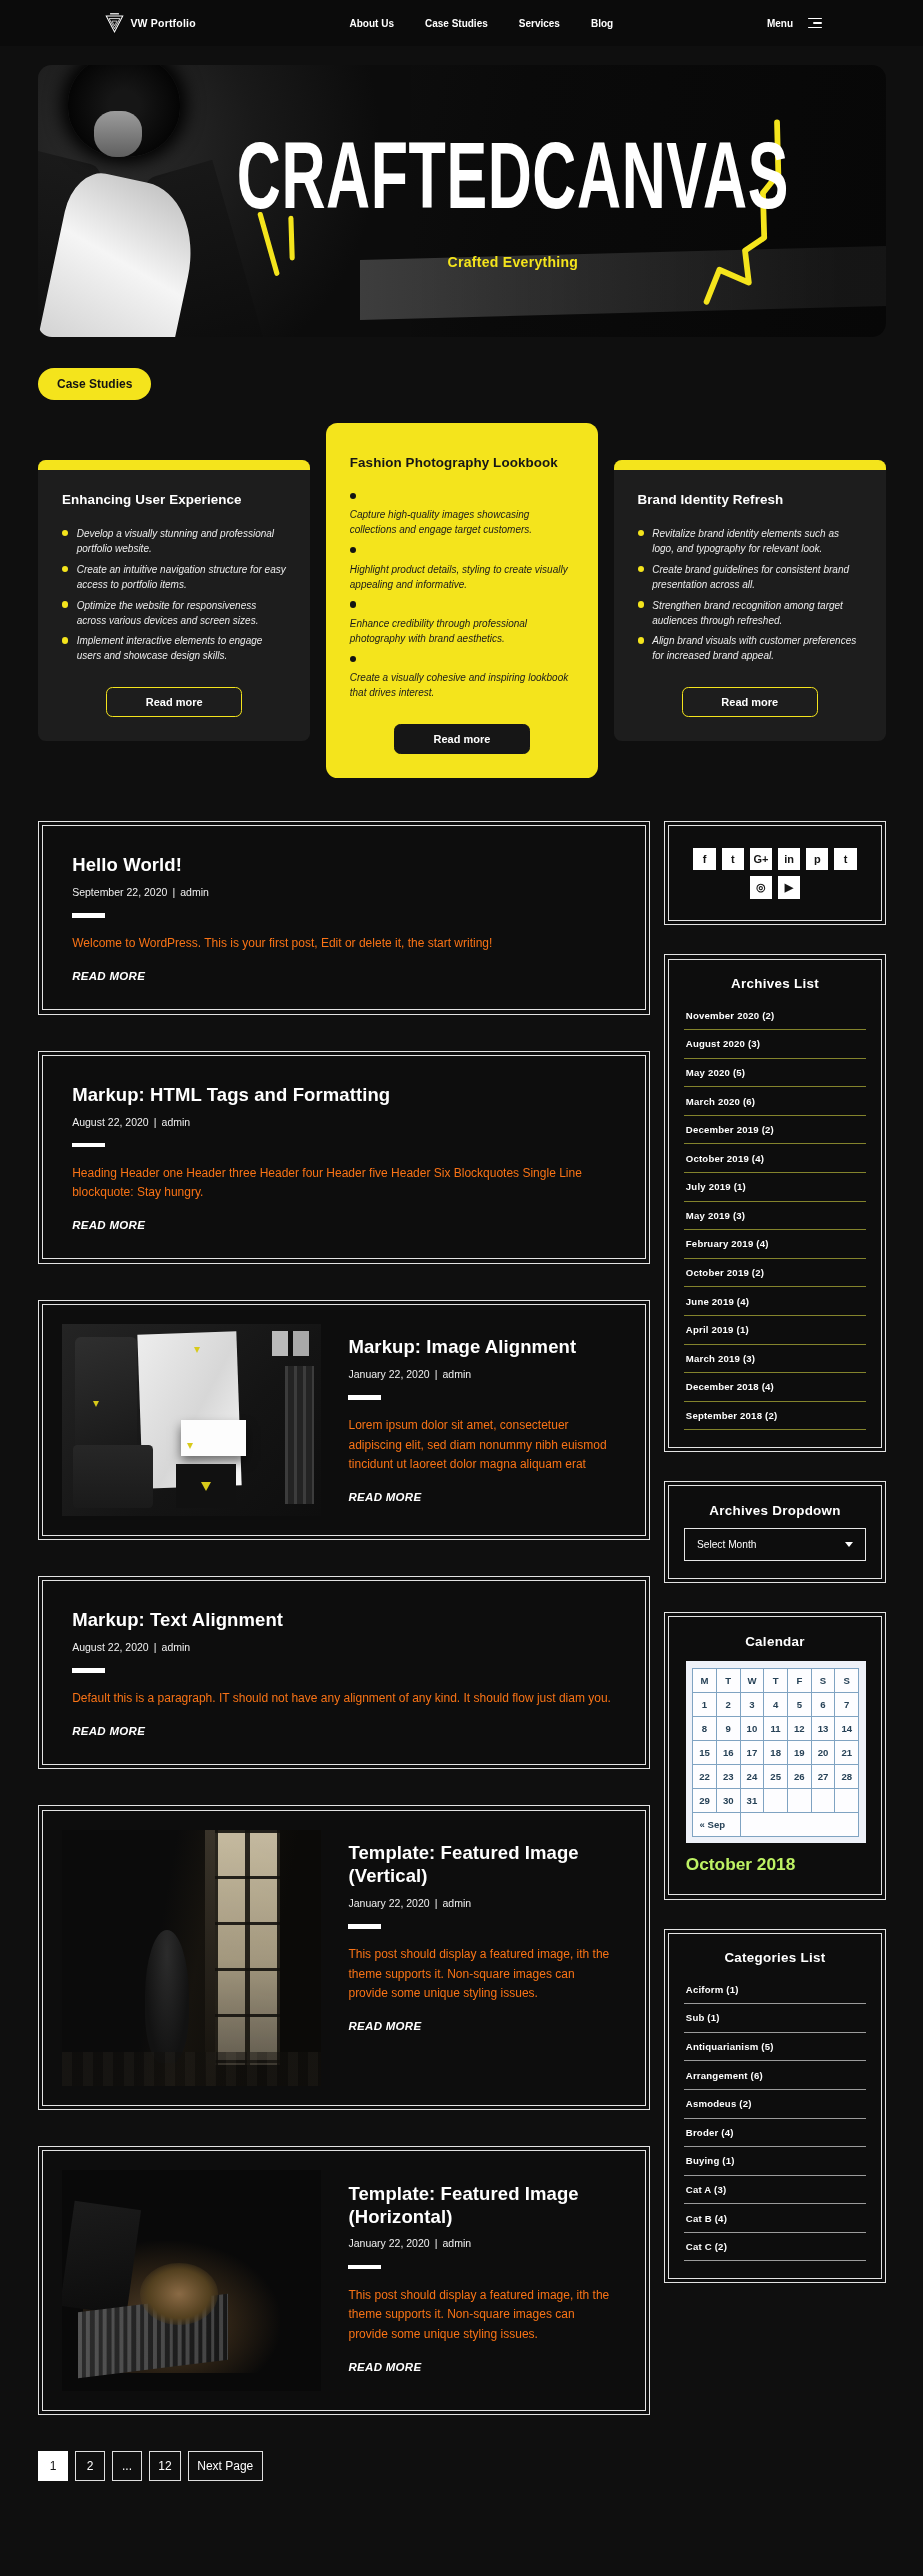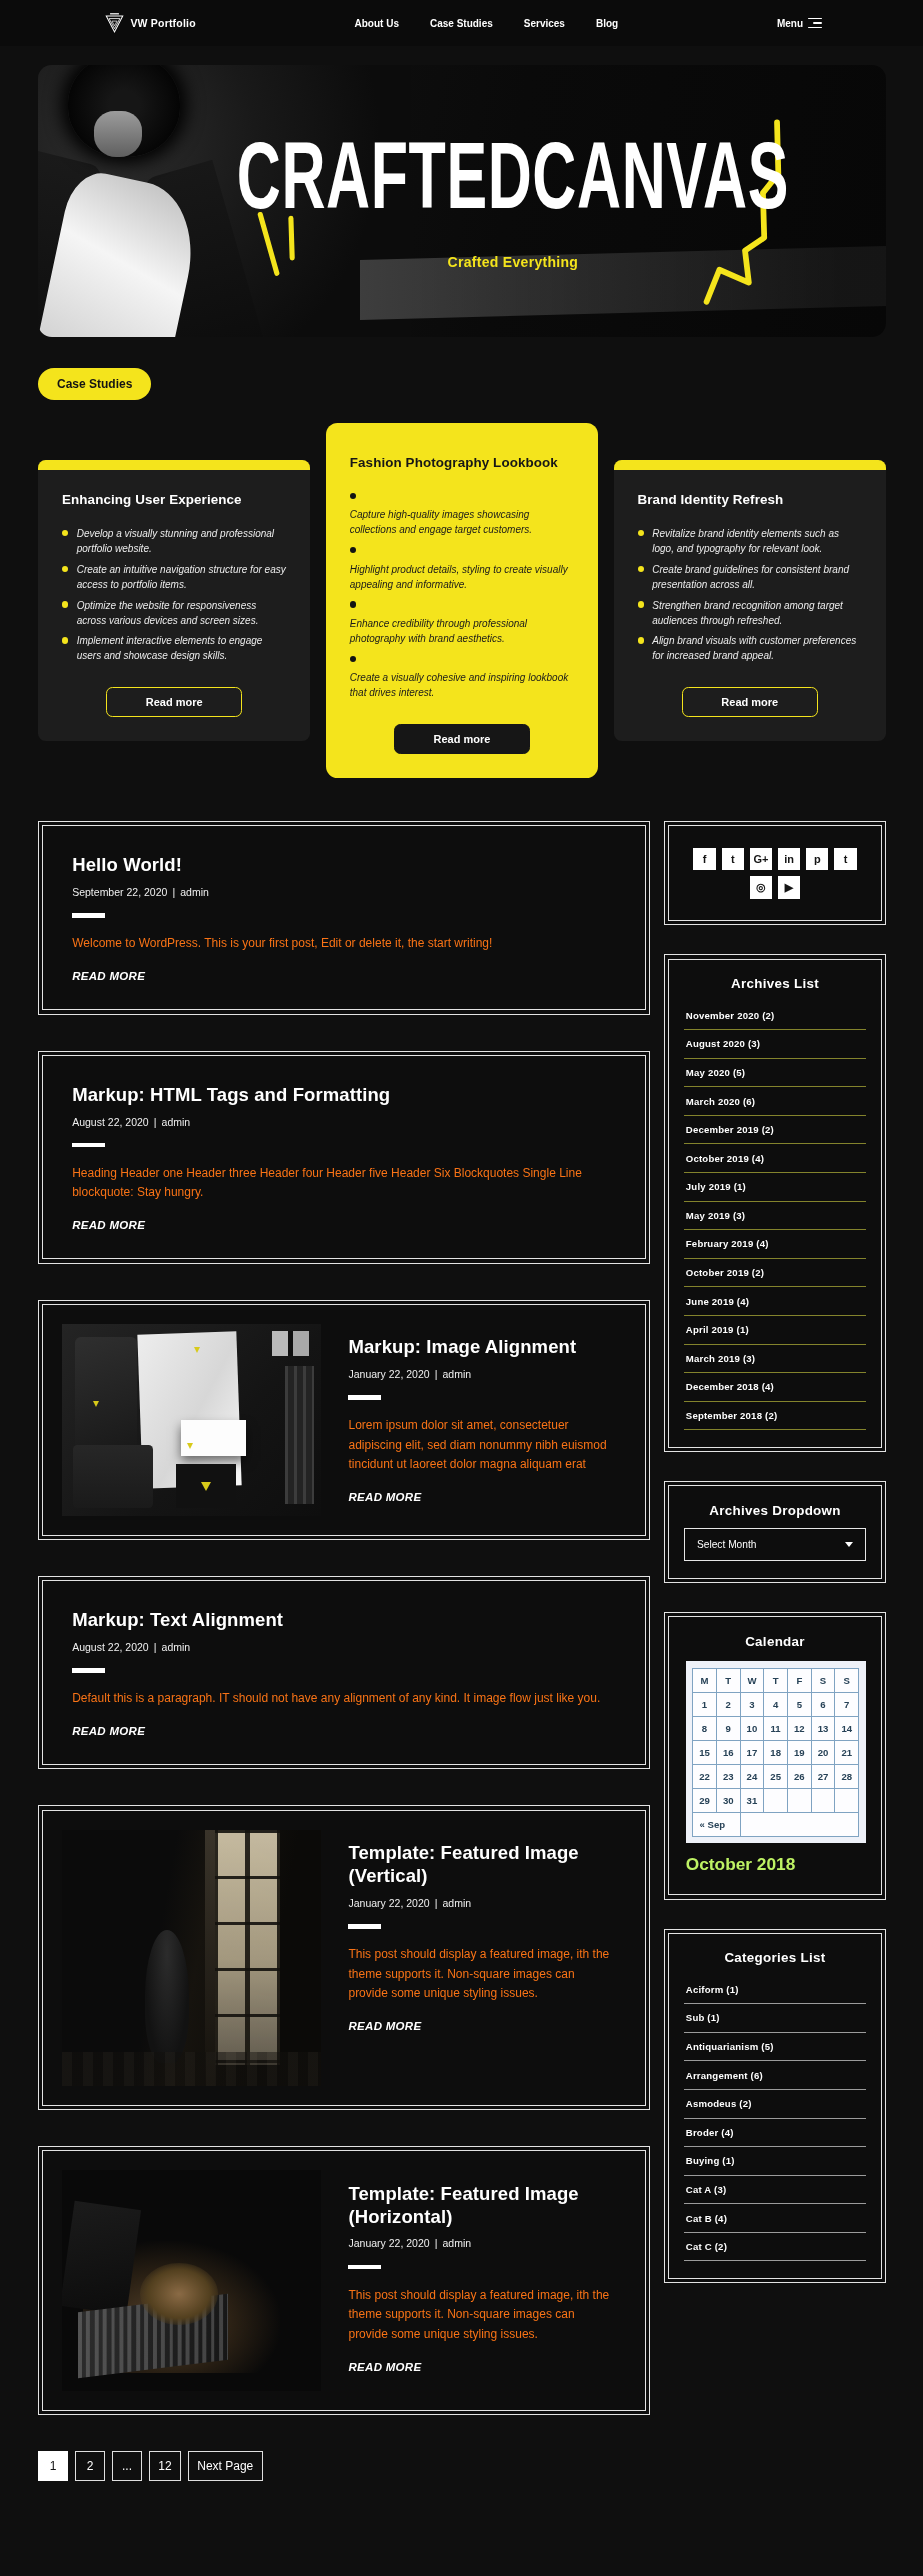--- a/index.html
+++ b/index.html
@@ -18,21 +18,21 @@
   .site-header {
     height:46px; background:#0b0b0b;
     display:flex; align-items:center; justify-content:space-between;
     padding:0 102px 0 105px;
   }
   .logo-wrap { display:flex; align-items:center; gap:6.4px; }
   .logo-wrap svg { display:block; }
   .logo-text { font-size:10.5px; font-weight:600; letter-spacing:0.2px; }
   .main-nav { display:flex; gap:31px; }
   .nav-link { font-size:10px; font-weight:600; color:#fff; }
-  .menu-toggle { display:flex; align-items:center; gap:5px; font-size:10px; font-weight:600; cursor:pointer; }
+  .menu-toggle { display:flex; align-items:center; gap:15px; font-size:10px; font-weight:600; cursor:pointer; }
   .burger { display:flex; flex-direction:column; gap:2.6px; align-items:flex-end; }
   .burger span { display:block; height:1.9px; background:#fff; border-radius:1.3px; }
   .burger .b1 { width:14px; } .burger .b2 { width:9px; } .burger .b3 { width:14px; }
 
   
   .hero {
     position:relative; margin:19px 38px 0; height:272px;
     border-radius:14px; overflow:hidden;
     background:linear-gradient(100deg,#151515,#0a0a0a 55%,#070707);
   }
@@ -423,21 +423,21 @@
       </div>
     </article>
 
     <article class="post dbox">
       <div class="dbox-in">
         <h2 class="post-title">Markup: Text Alignment</h2>
         <div class="meta">
           <span>August 22, 2020</span><span class="sep">|</span><span>admin</span>
         </div>
         <div class="wbar"></div>
-        <p class="excerpt">Default this is a paragraph. IT should not have any alignment of any kind. It image flow just like you.</p>
+        <p class="excerpt">Default this is a paragraph. IT should not have any alignment of any kind. It should flow just diam you.</p>
         <a class="readmore" href="#">READ MORE</a>
       </div>
     </article>
 
     <article class="post with-img dbox">
       <div class="dbox-in">
         <div class="post-flex">
           <div class="feat-img img-vertical">
             <div class="v-window"></div>
             <div class="v-frame"></div>

